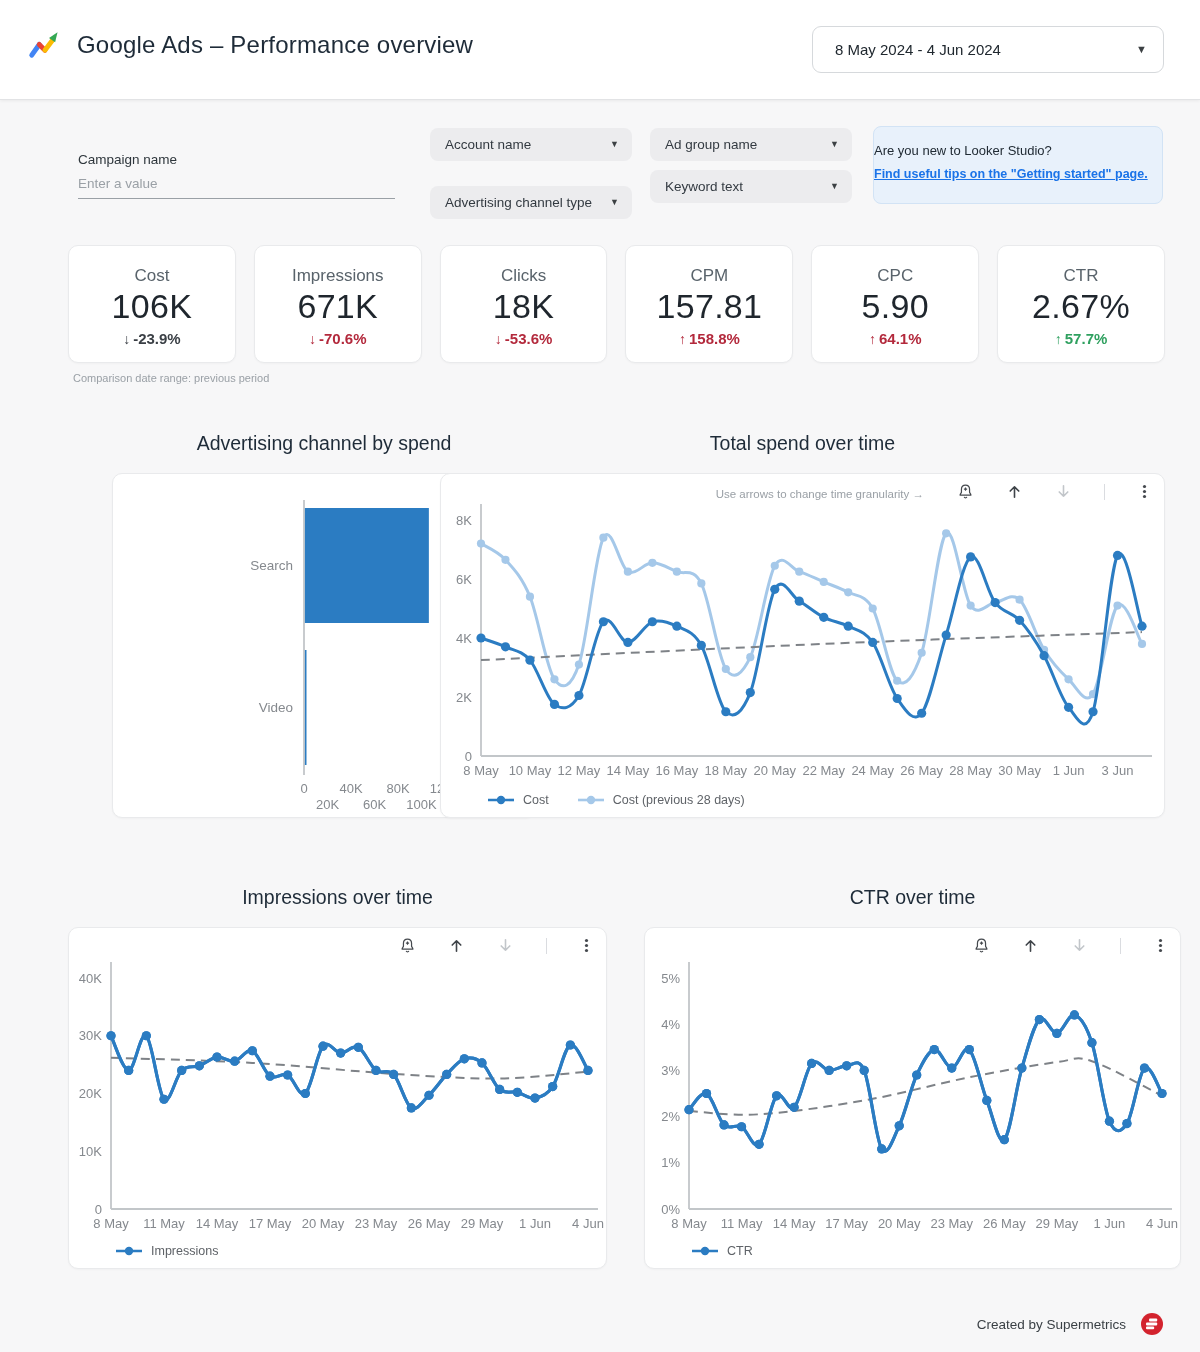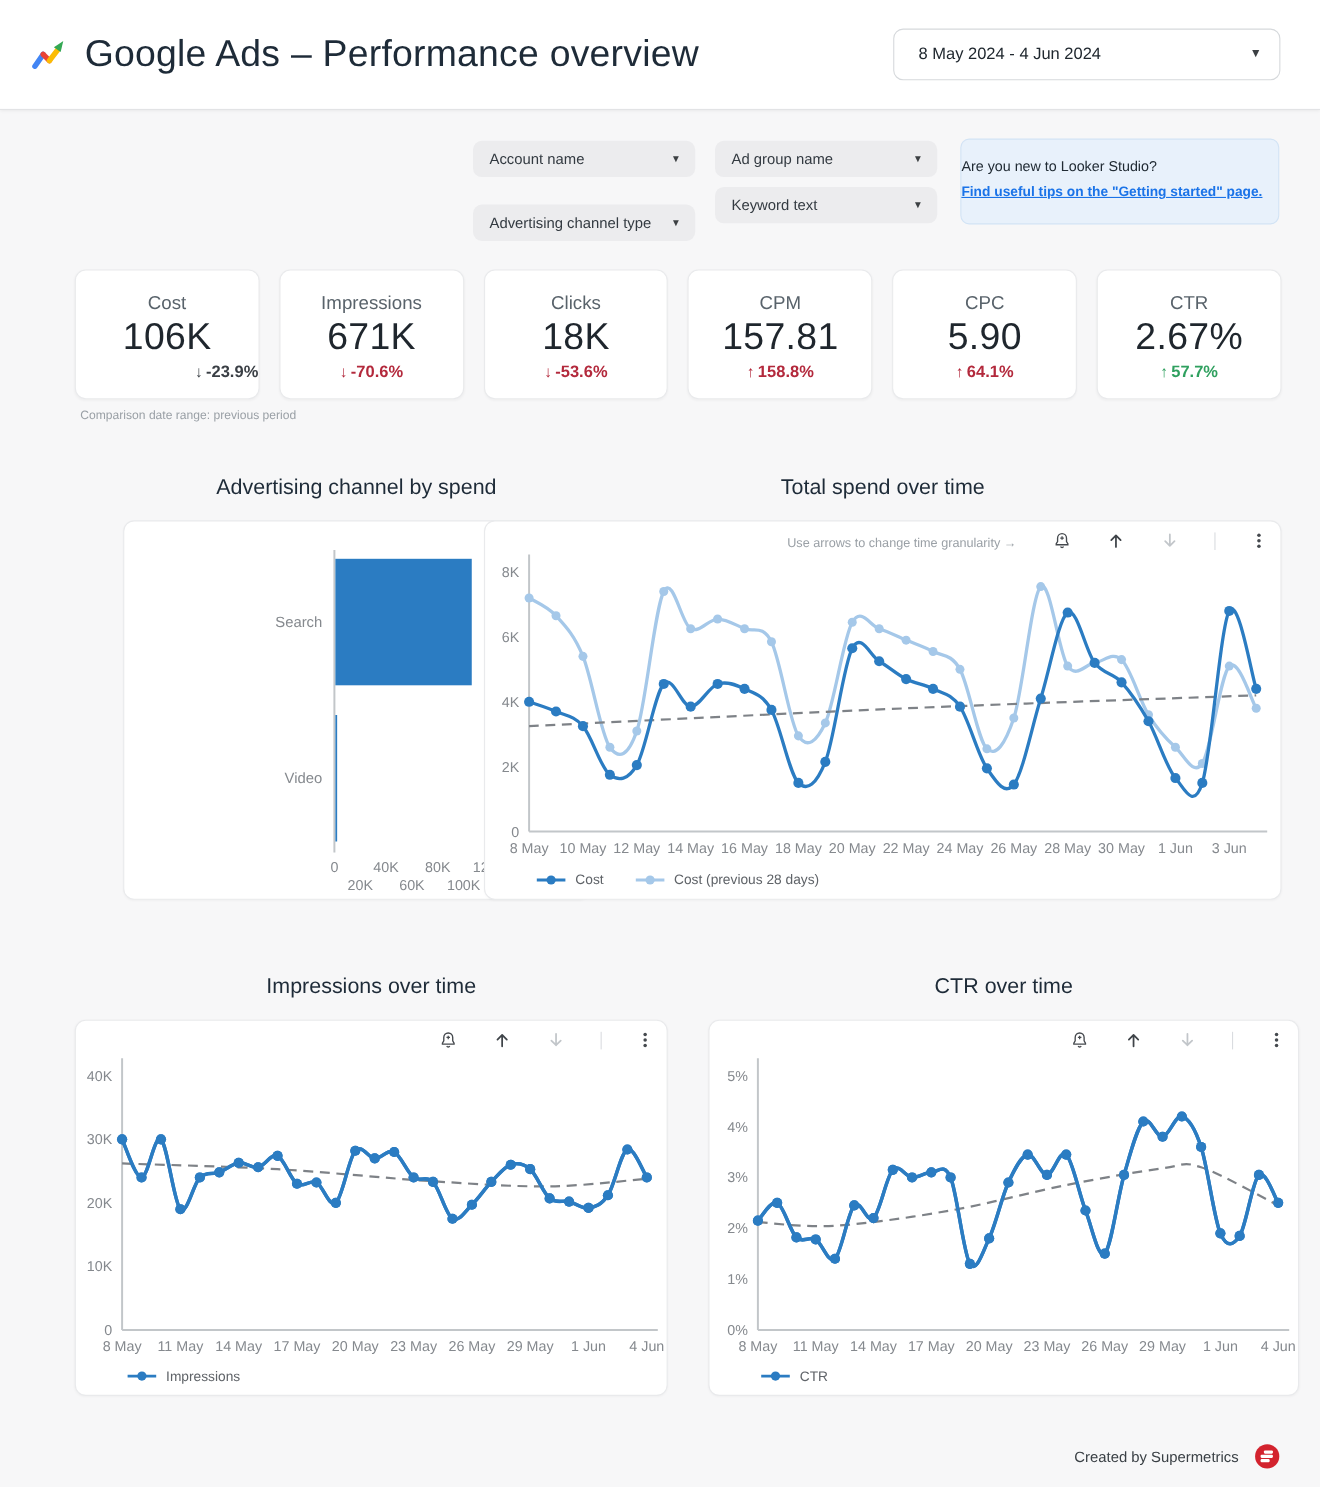--- a/index.html
+++ b/index.html
@@ -2,21 +2,21 @@
 <html><head>
 <meta charset="utf-8">
 <style>
   html,body{margin:0;padding:0;background:#eef0f1;}
   .page{position:relative;width:1200px;height:1352px;background:#f7f7f8;overflow:hidden;
         font-family:"Liberation Sans",sans-serif;}
   
   .hdr{position:absolute;top:0;left:0;right:0;height:99px;background:#fff;
        border-bottom:1px solid #e2e3e5;box-shadow:0 1px 3px rgba(0,0,0,.06);z-index:5;}
   .brand{position:absolute;left:28px;top:30px;display:flex;align-items:center;gap:19px;}
-  .brand h1{margin:0;font-size:34px;font-weight:500;color:#1e2b38;letter-spacing:.2px;}
+  .brand h1{margin:0;font-size:24px;font-weight:500;color:#1e2b38;letter-spacing:.2px;}
   .datebox{position:absolute;right:36px;top:26px;width:352px;height:47px;background:#fff;
        border:1px solid #d6d9dc;border-radius:9px;display:flex;align-items:center;
        padding:0 16px 0 22px;box-sizing:border-box;font-size:15px;color:#20282f;cursor:pointer;}
   .caret{margin-left:auto;color:#3c4043;font-size:11px;line-height:1;}
   
   .campaign{position:absolute;left:78px;top:150px;width:317px;}
   .campaign label{font-size:13.5px;color:#2e363c;}
   .campaign input{display:block;width:100%;border:none;border-bottom:1.5px solid #9aa0a6;
        background:transparent;font-size:13.5px;color:#444;padding:8px 0 7px;outline:none;
        font-family:"Liberation Sans",sans-serif;box-sizing:border-box;}
@@ -74,20 +74,24 @@
         <polygon points="19.6,7.4 27.6,2.2 25.3,11.4" fill="#34a853"></polygon>
       </svg>
       <h1>Google Ads – Performance overview</h1>
     </div>
     <div class="datebox">
       <span>8 May 2024 - 4 Jun 2024</span>
       <span class="caret">▼</span>
     </div>
   </div>
 
+  <div class="campaign">
+    <label>Campaign name</label>
+    <input type="text" placeholder="Enter a value" style="">
+  </div>
   <div class="chip" style="left:430px;top:128px;">
     <span>Account name</span>
     <span class="caret">▼</span>
   </div>
   <div class="chip" style="left:430px;top:186px;">
     <span>Advertising channel type</span>
     <span class="caret">▼</span>
   </div>
   <div class="chip" style="left:650px;top:128px;">
     <span>Ad group name</span>
@@ -99,21 +103,21 @@
   </div>
   <div class="infobox">
     <div class="info-q">Are you new to Looker Studio?</div>
     <a href="#">Find useful tips on the "Getting started" page.</a>
   </div>
 
   <div class="scores">
     <div class="score">
       <div class="lbl">Cost</div>
       <div class="val">106K</div>
-      <div class="delta" style="color: rgb(58, 63, 69); text-align: right;"><span class="arr">↓</span><span>-23.9%</span></div>
+      <div class="delta" style="color: rgb(58, 63, 69);"><span class="arr">↓</span><span>-23.9%</span></div>
     </div>
     <div class="score">
       <div class="lbl">Impressions</div>
       <div class="val">671K</div>
       <div class="delta" style="color: rgb(179, 41, 60);"><span class="arr">↓</span><span>-70.6%</span></div>
     </div>
     <div class="score">
       <div class="lbl">Clicks</div>
       <div class="val">18K</div>
       <div class="delta" style="color: rgb(179, 41, 60);"><span class="arr">↓</span><span>-53.6%</span></div>

